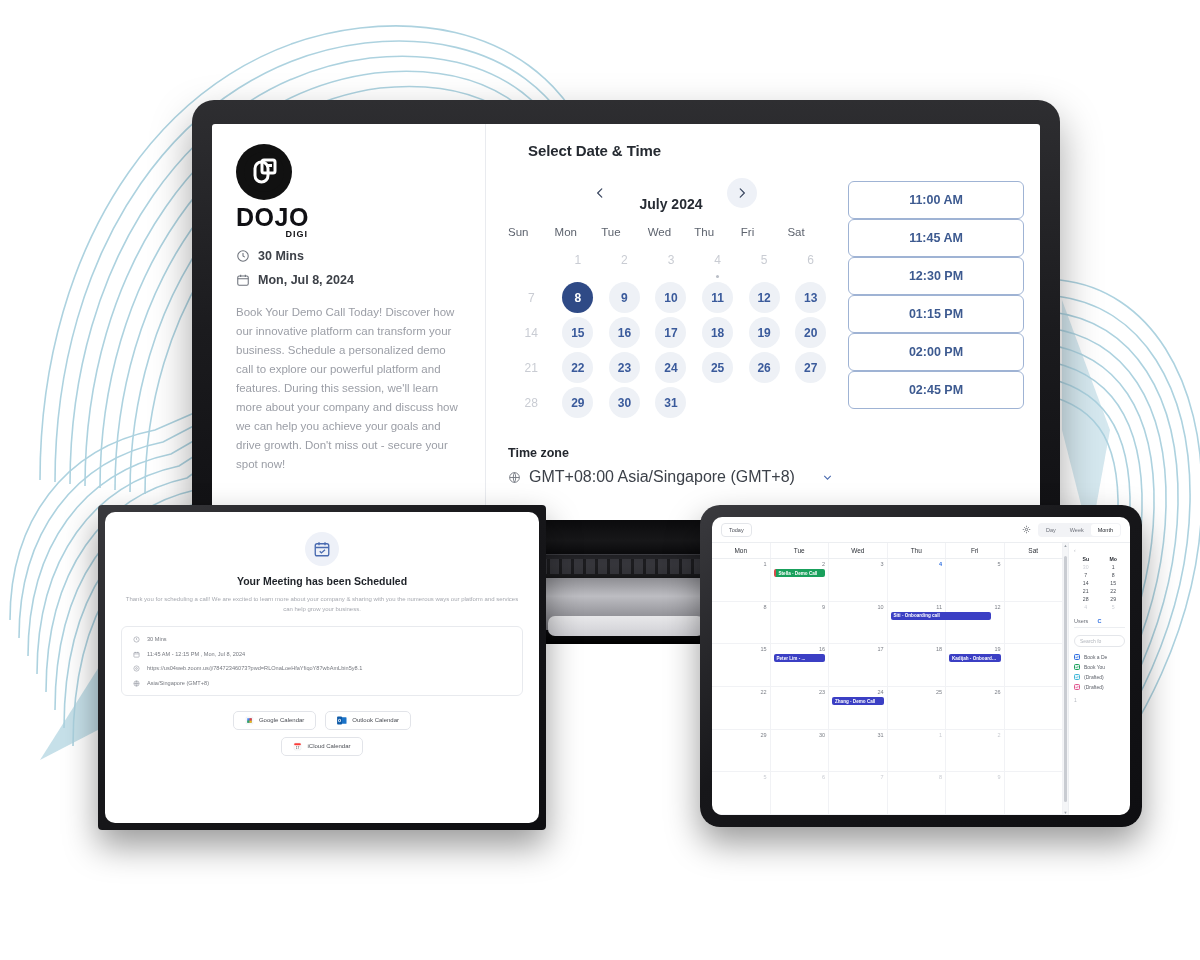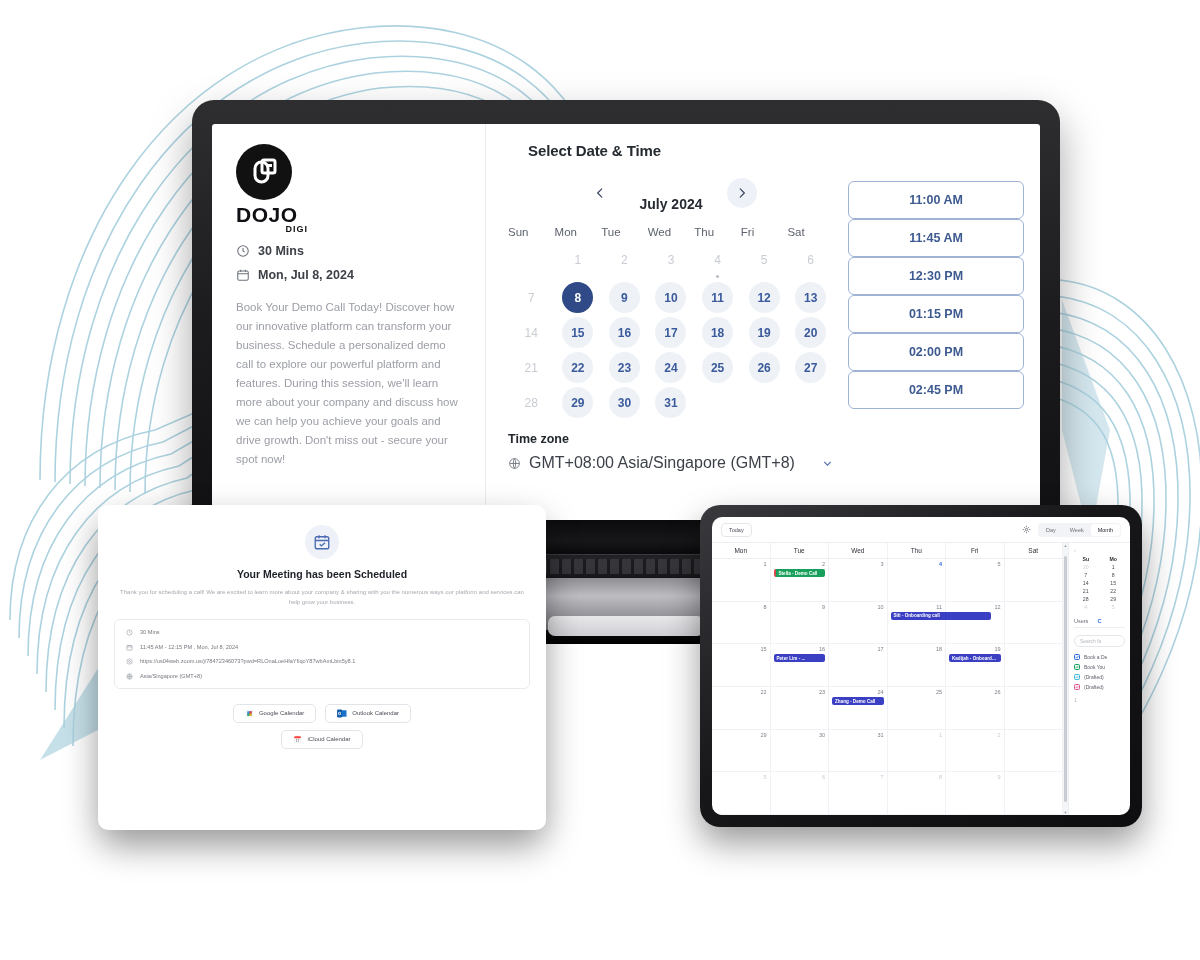--- a/index.html
+++ b/index.html
@@ -38,21 +38,21 @@
       background:repeating-linear-gradient(90deg,#3a3a40 0 9px,#18181b 9px 12px);opacity:.75;}
   .base-body  { height:52px; background:linear-gradient(180deg,#8e8e93,#bdbdc2 35%,#76767c); }
   .base-pad   { position:absolute; left:28px; top:96px; width:156px; height:20px;
                 background:linear-gradient(180deg,#e8e8ea,#cfcfd4); border-radius:7px; }
   .base-shadow{ height:14px; background:linear-gradient(180deg,#0d0d10,#000); }
 
   
   .book-panel { width:274px; flex:0 0 274px; border-right:1px solid #e9ebef; padding:20px 24px; }
   .logo-mark { width:56px; height:56px; border-radius:50%; background:#111;
                display:flex; align-items:center; justify-content:center; position:relative; }
-  .logo-word { font-size:21px; font-weight:700; letter-spacing:.5px; color:#101014; margin-top:3px; }
+  .logo-word { font-size:25px; font-weight:700; letter-spacing:.5px; color:#101014; margin-top:3px; }
   .logo-sub  { font-size:9px; font-weight:700; letter-spacing:1px; color:#101014; text-align:right;
                width:72px; margin-top:-3px; }
   .book-title{ font-size:19px; font-weight:700; color:#1c1d20; margin-top:20px; letter-spacing:-.2px;}
   .meta-row  { display:flex; align-items:center; gap:8px; margin-top:10px; }
   .meta-row span.txt { font-size:12.5px; font-weight:600; color:#3d4148; }
   .book-body { margin-top:16px; font-size:11.5px; line-height:1.65; color:#9b9ea6; }
 
   
   .select-panel { flex:1; padding:18px 16px 0 22px; display:flex; flex-direction:column; }
   .sp-title { font-size:15px; font-weight:600; color:#252a31; letter-spacing:-.1px;margin-left:20px; }
@@ -65,33 +65,33 @@
   .nav-btn.active { background:#eef1f7; }
   .dow-row  { display:grid; grid-template-columns:repeat(7,1fr); margin-top:14px; }
   .dow      { text-align:left; font-size:11.5px; color:#5d636e; font-weight:500; }
   .day-grid { display:grid; grid-template-columns:repeat(7,1fr); row-gap:4px; margin-top:6px; }
   .day      { height:31px; display:flex; align-items:center; justify-content:center;
               font-size:12px; border-radius:50%; margin:0 auto; width:31px; }
   .day.muted{ color:#c9ccd3; }
   .day.avail{ background:#eef1f6; color:#3a5a9b; font-weight:600; cursor:pointer; }
   .day.sel  { background:#2f4a86; color:#fff; font-weight:600; cursor:pointer; }
   .dot      { width:3px;height:3px;border-radius:50%;background:#b9bec6;margin:0 auto; }
-  .tz-label { font-size:12.5px; font-weight:700; color:#23272e; margin-top:14px; }
+  .tz-label { font-size:12.5px; font-weight:700; color:#23272e; margin-top:28px; }
   .tz-row   { display:flex; align-items:center; gap:8px; margin-top:8px; }
   .tz-txt   { font-size:16px; color:#3c4149; flex:1; }
   .slot-col { flex:1; display:flex; flex-direction:column; padding-top:8px; }
   .slot     { height:38px; border:1px solid #9fb3d4; border-radius:6px; display:flex;
               align-items:center; justify-content:center; font-size:12.5px; font-weight:600;
               color:#3d5a90; background:#fff; cursor:pointer; }
 
   
   .tab-left {
     position:absolute; left:98px; top:505px; width:448px; height:325px; z-index:5;
     background: linear-gradient(145deg,#3a3a3e,#17171a 45%,#0e0e11);
-    border-radius:20px; padding:0;
+    border-radius:4px; padding:7px;
     box-shadow: 0 16px 34px rgba(0,0,0,.4);
   }
   .tab-left-screen { width:100%; height:100%; background:#fff; border-radius:10px; overflow:hidden;
                      padding:14px 16px; }
   .conf-icon { width:34px;height:34px;border-radius:50%;background:#eef1f8;margin:6px auto 0;
                display:flex;align-items:center;justify-content:center; }
   .conf-title{ text-align:center; font-size:10.5px; font-weight:700; color:#1e2228; margin-top:9px; }
   .conf-sub  { text-align:center; font-size:6px; color:#a6a9b0; line-height:1.7; margin-top:7px;
                padding:0 4px; }
   .conf-card { border:1px solid #e8eaee; border-radius:6px; margin-top:12px; padding:8px 11px;

